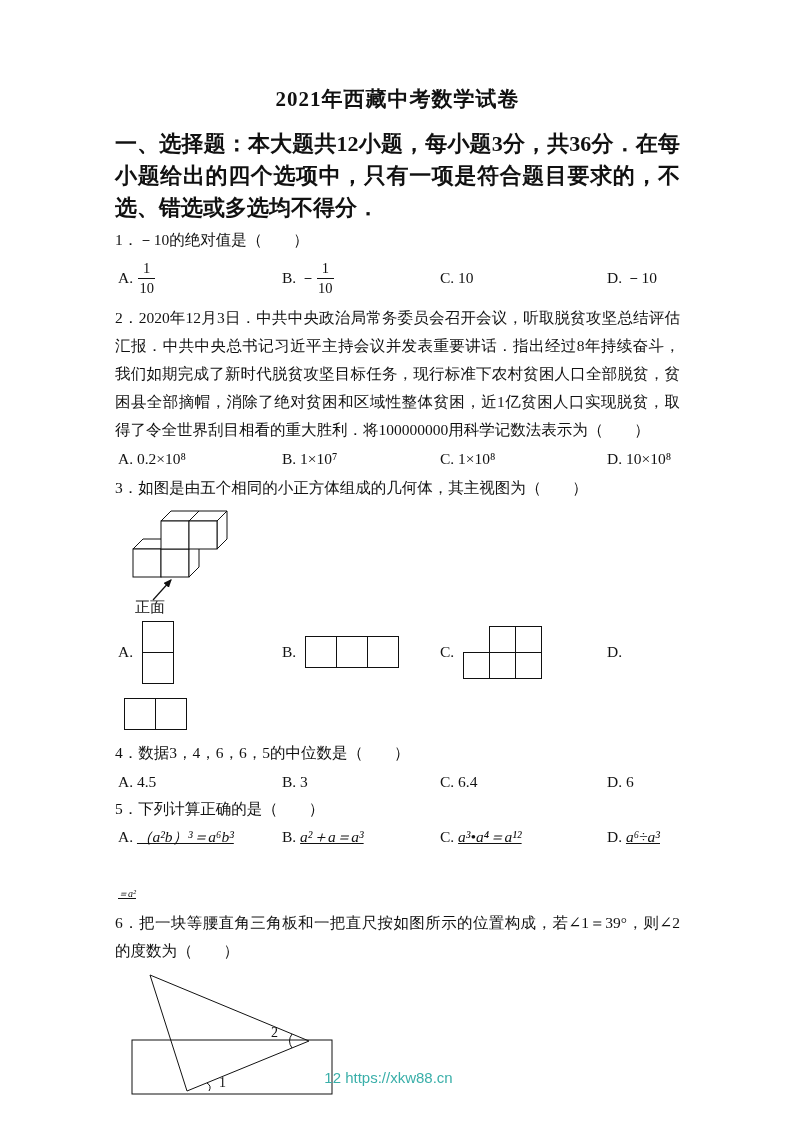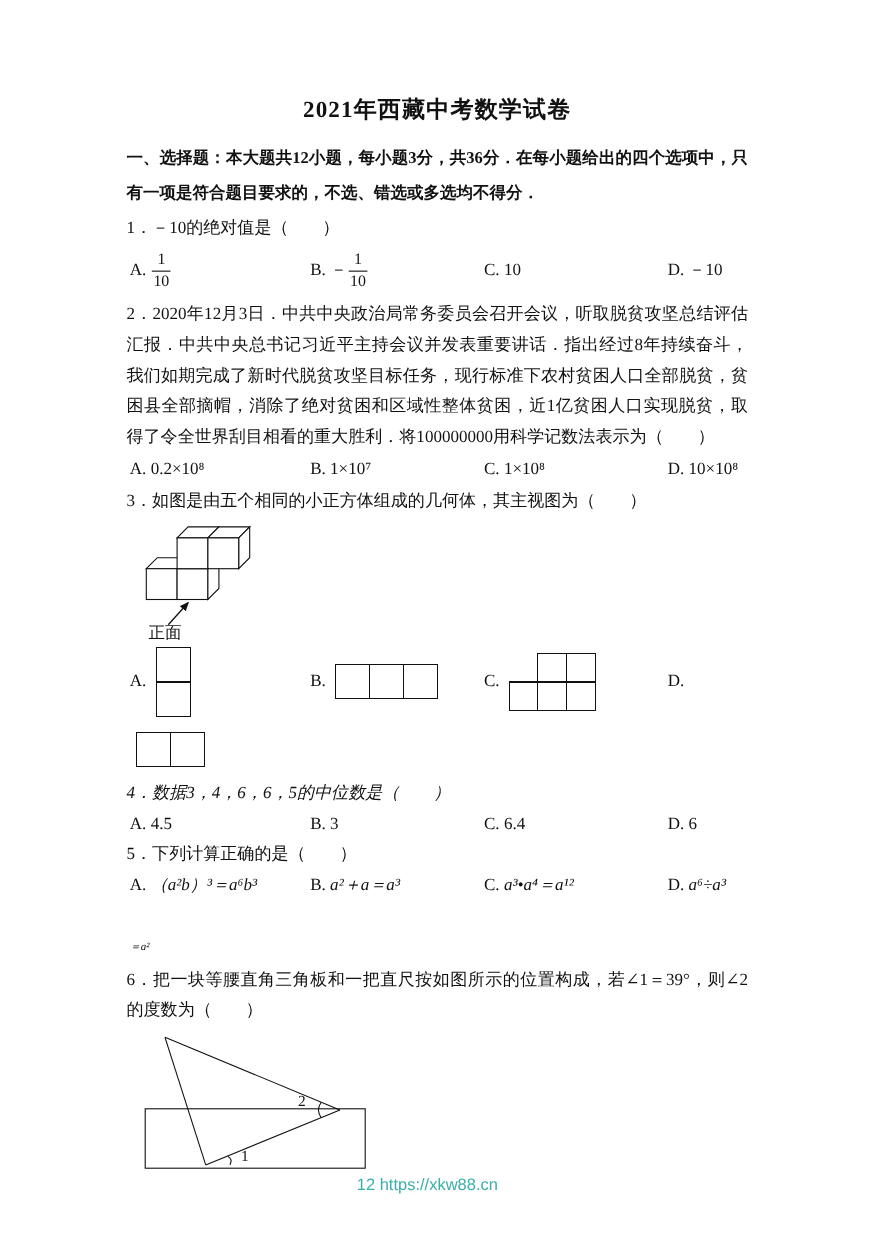--- a/index.html
+++ b/index.html
@@ -12,45 +12,45 @@
     padding:86px 113px 0 115px;
     font-family:"Liberation Serif","DejaVu Serif",serif;
     color:#111;
     overflow:hidden;
   }
   .title {
     font-size:21px; font-weight:bold; text-align:center;
     line-height:26px; margin-bottom:16px; letter-spacing:1px;
   }
   .section-header {
-    font-size:15px; font-weight:bold; line-height:32px;
+    font-size:22px; font-weight:bold; line-height:32px;
     text-align:justify; margin-bottom:2px;
   }
   .stem { font-size:15.5px; line-height:28px; text-align:justify; }
   .opts-row { display:flex; align-items:center; font-size:15.5px; line-height:26px; }
   .c1 { width:167px; padding-left:3px; }
   .c2 { width:158px; }
   .c3 { width:167px; }
   .c4 { flex:1; }
   .q1-opts { min-height:44px; margin:2px 0 4px; }
   .frac { display:inline-flex; flex-direction:column; text-align:center;
           vertical-align:middle; margin-left:5px; font-size:14.5px; }
   .frac .num { display:block; padding:0 5px 1px; border-bottom:1px solid #111; line-height:1.15; }
   .frac .den { display:block; padding-top:1px; line-height:1.15; }
   .q2-opts { margin:2px 0 2px; }
   .fig-block { margin:4px 0 0 8px; }
   .fig-label { font-size:15px; margin:-6px 0 0 12px; }
   .q3-opts { margin-top:2px; min-height:66px; }
   .opt-fig { display:flex; align-items:center; }
   .opt-fig svg { margin-left:8px; }
   .d-fig-row { margin:12px 0 0 8px; }
-  .q4-stem { margin-top:8px;font-style:italic; }
+  .q4-stem { margin-top:8px; }
   .q4-opts { margin-top:2px;justify-content:flex-end; }
   .q5-opts { margin-top:0; min-height:28px; }
-  .math { font-style:italic; }
+  .math { font-style:italic;text-decoration:underline; }
   .continuation { font-size:10px; line-height:26px; padding-left:3px;margin-top:30px; }
   .q6-stem { margin-top:2px; }
   .q6-fig { margin:0 0 0 12px; }
   svg { display:block; }
   .footer {
     position:absolute; left:0; right:16px; bottom:36px;
     text-align:center; font-size:15px; color:#3aafa9;
     font-family:"Liberation Sans","DejaVu Sans",sans-serif;
   }
 </style>

